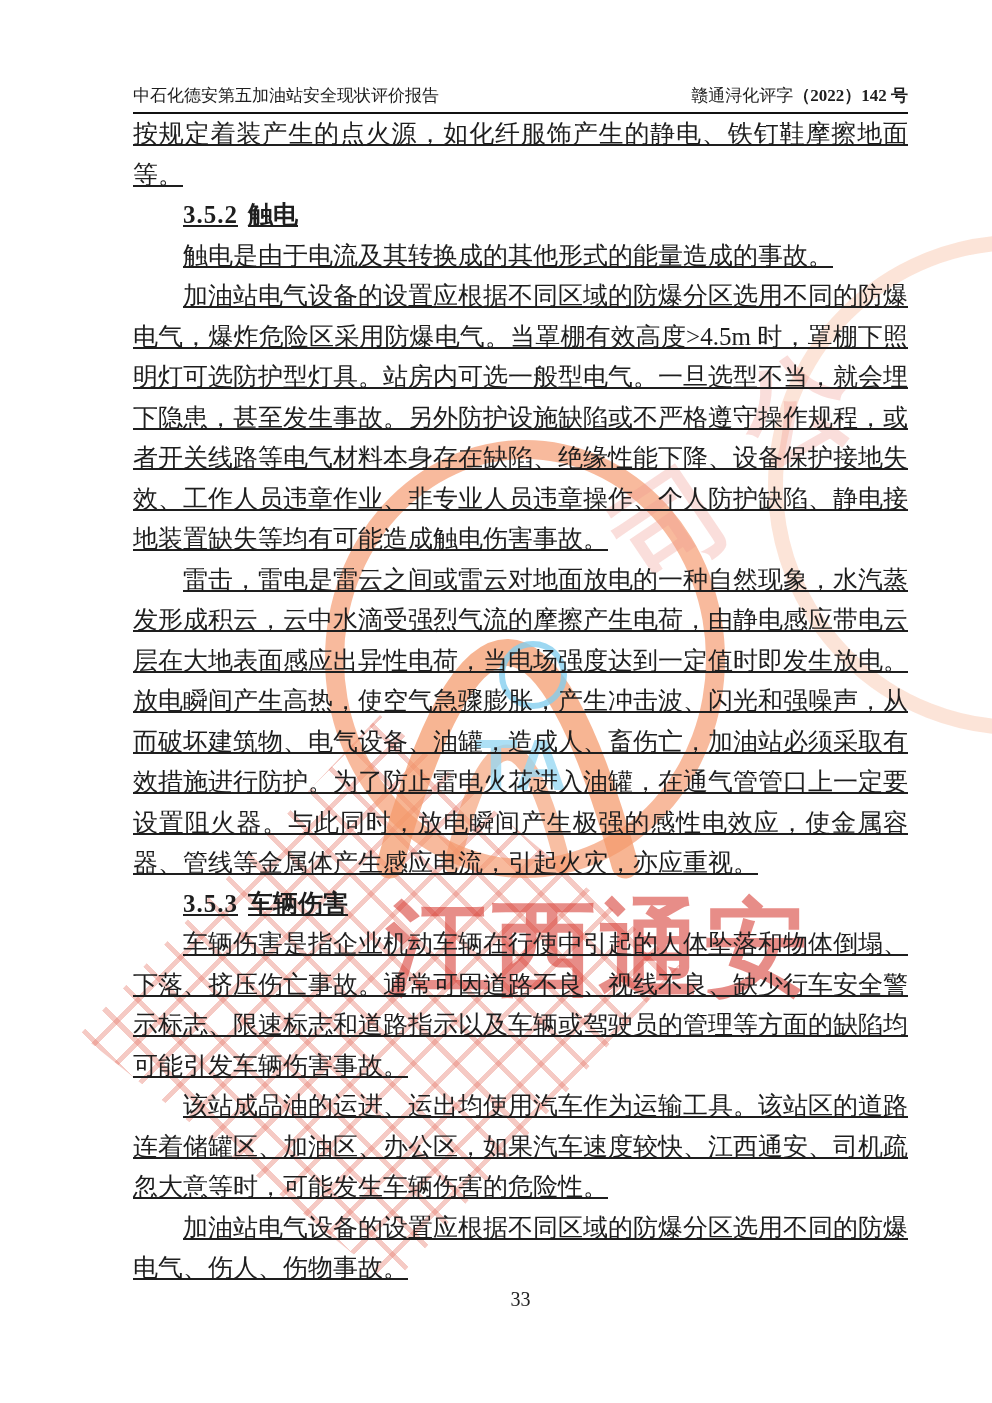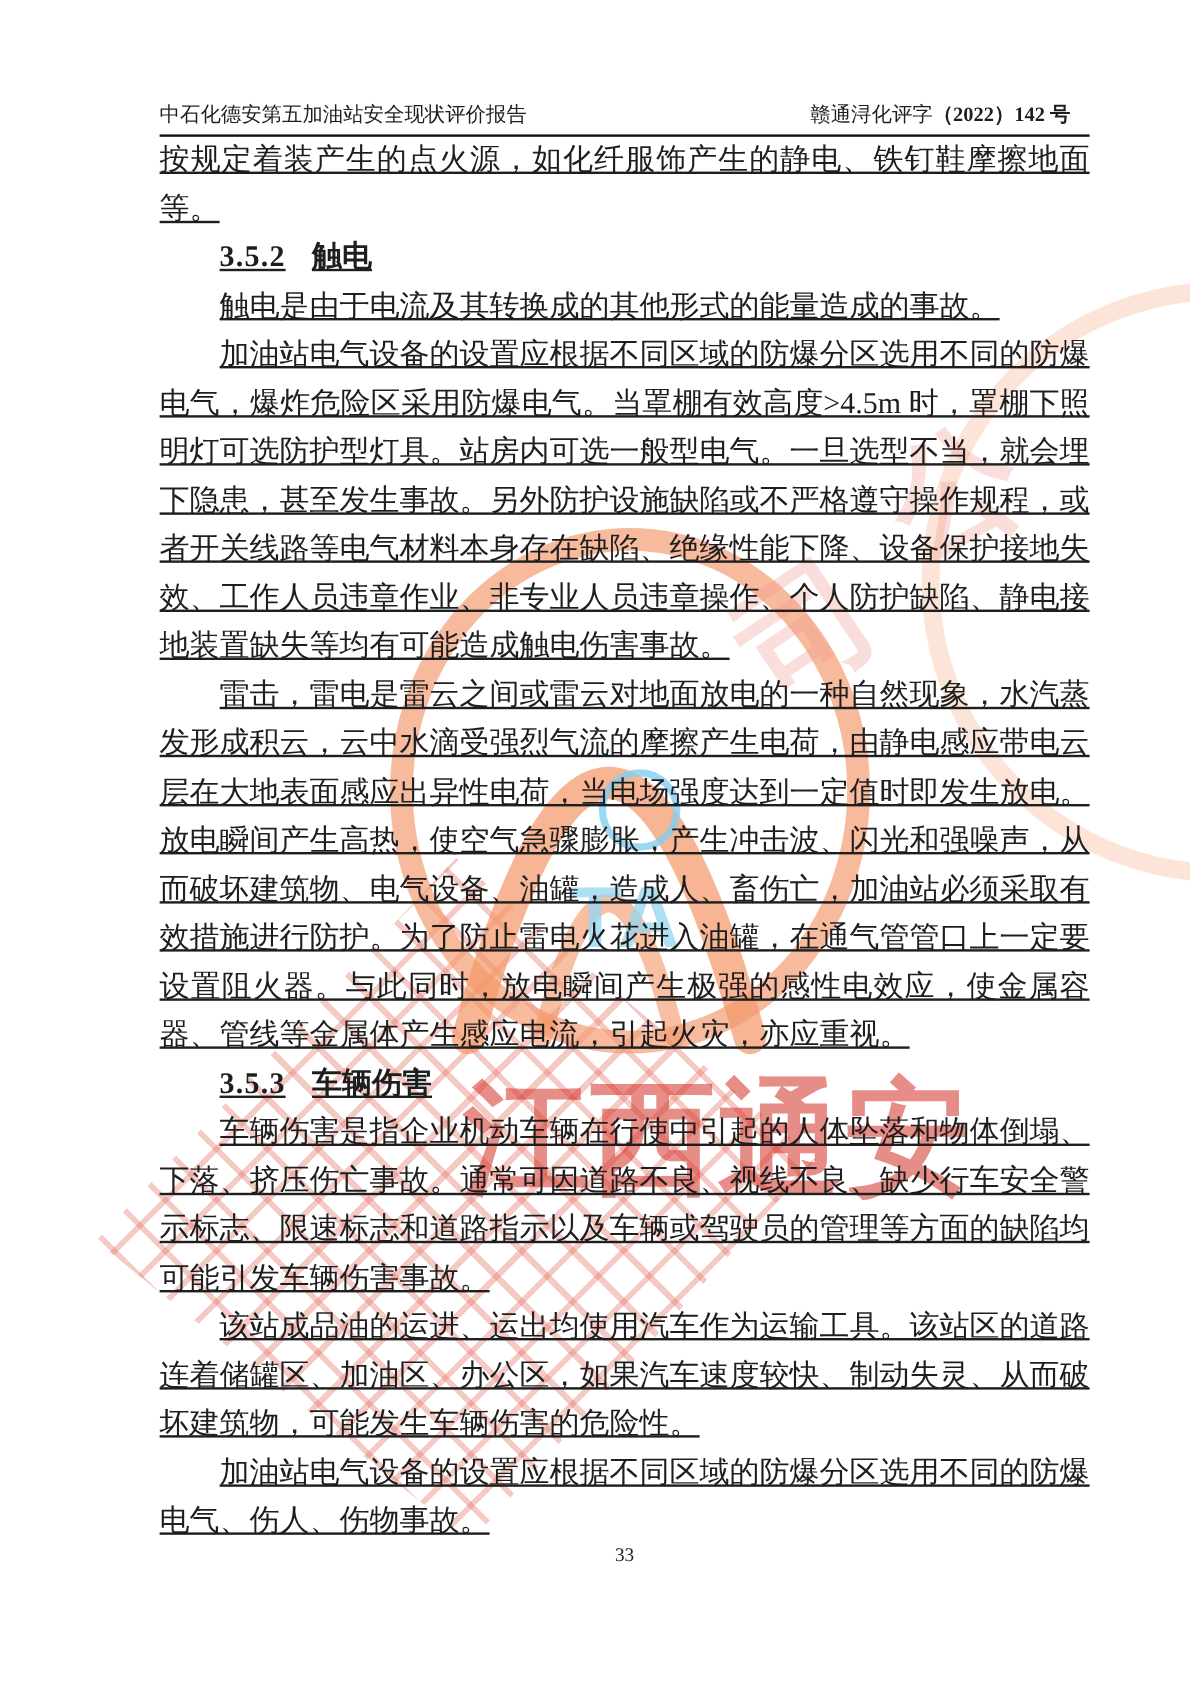--- a/index.html
+++ b/index.html
@@ -2,36 +2,36 @@
 <html><head>
 <meta charset="utf-8">
 <style>
   html,body{margin:0;padding:0;background:#ffffff;}
   #page{position:relative;width:992px;height:1403px;background:#ffffff;overflow:hidden;
         font-family:"Liberation Serif","DejaVu Serif",serif;color:#1e1e1e;}
 
   
   .hdr-row{position:absolute;left:133px;top:84px;width:775px;height:26px;font-size:17px;}
   .hdr-left{position:absolute;left:0;top:0;white-space:nowrap;}
-  .hdr-right{position:absolute;right:16px;top:0;white-space:nowrap;text-align:center;}
+  .hdr-right{position:absolute;right:0;top:0;white-space:nowrap;text-align:center;}
   .hdr-right b{font-weight:bold;}
   .hdr-rule{position:absolute;left:133px;top:112px;width:775px;height:0;
             border-top:2px solid #111;}
 
   
   .text-col{position:absolute;left:133px;top:114px;width:775px;
             font-size:25px;line-height:40.5px;text-align:justify;}
   .text-col p{margin:0;text-indent:50px;text-decoration:underline;}
   .text-col p.noindent{text-indent:0;}
   .sec-h{margin:0;font-weight:bold;text-indent:0;}
-  .sec-h .sec-num{margin-right:22px;letter-spacing:1px;}
+  .sec-h .sec-num{margin-right:10px;letter-spacing:1px;}
 
   
   .footer{position:absolute;left:133px;top:1288px;width:775px;text-align:center;
-          font-size:16px;color:#222;}
+          font-size:20px;color:#222;}
 
   
   .wm{position:absolute;pointer-events:none;}
   .wm-lattice{left:80px;top:715px;width:600px;height:570px;opacity:.85;
     background-image:
       repeating-linear-gradient(45deg, rgba(224,92,74,0.38) 0 5px, transparent 5px 30px),
       repeating-linear-gradient(135deg, rgba(224,92,74,0.38) 0 5px, transparent 5px 30px);
     clip-path:polygon(50% 0%,100% 44%,52% 100%,0% 56%);}
   .wm-ring{left:325px;top:440px;width:362px;height:400px;border:19px solid rgba(244,154,110,0.68);
            border-radius:50%;}
@@ -85,20 +85,20 @@
 
       <p class="sec-h"><span class="sec-num">3.5.2</span><span>触电</span></p>
 
       <p>触电是由于电流及其转换成的其他形式的能量造成的事故。</p>
       <p>加油站电气设备的设置应根据不同区域的防爆分区选用不同的防爆电气，爆炸危险区采用防爆电气。当罩棚有效高度&gt;4.5m 时，罩棚下照明灯可选防护型灯具。站房内可选一般型电气。一旦选型不当，就会埋下隐患，甚至发生事故。另外防护设施缺陷或不严格遵守操作规程，或者开关线路等电气材料本身存在缺陷、绝缘性能下降、设备保护接地失效、工作人员违章作业、非专业人员违章操作、个人防护缺陷、静电接地装置缺失等均有可能造成触电伤害事故。</p>
       <p>雷击，雷电是雷云之间或雷云对地面放电的一种自然现象，水汽蒸发形成积云，云中水滴受强烈气流的摩擦产生电荷，由静电感应带电云层在大地表面感应出异性电荷，当电场强度达到一定值时即发生放电。放电瞬间产生高热，使空气急骤膨胀，产生冲击波、闪光和强噪声，从而破坏建筑物、电气设备、油罐，造成人、畜伤亡，加油站必须采取有效措施进行防护。为了防止雷电火花进入油罐，在通气管管口上一定要设置阻火器。与此同时，放电瞬间产生极强的感性电效应，使金属容器、管线等金属体产生感应电流，引起火灾，亦应重视。</p>
 
       <p class="sec-h"><span class="sec-num">3.5.3</span><span>车辆伤害</span></p>
 
       <p>车辆伤害是指企业机动车辆在行使中引起的人体坠落和物体倒塌、下落、挤压伤亡事故。通常可因道路不良、视线不良、缺少行车安全警示标志、限速标志和道路指示以及车辆或驾驶员的管理等方面的缺陷均可能引发车辆伤害事故。</p>
-      <p>该站成品油的运进、运出均使用汽车作为运输工具。该站区的道路连着储罐区、加油区、办公区，如果汽车速度较快、制动失灵、从而破坏建筑物，可能发生车辆伤害的危险性。</p>
+      <p>该站成品油的运进、运出均使用汽车作为运输工具。该站区的道路连着储罐区、加油区、办公区，如果汽车速度较快、江西通安、司机疏忽大意等时，可能发生车辆伤害的危险性。</p>
       <p>加油站电气设备的设置应根据不同区域的防爆分区选用不同的防爆电气、伤人、伤物事故。</p>
     </div>
 
     <div class="footer">33</div>
   </div>
 
 </div>
 
 </body></html>

